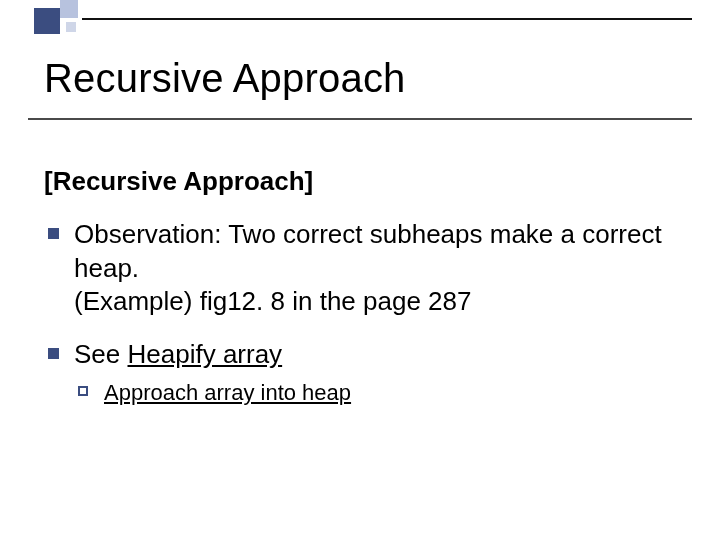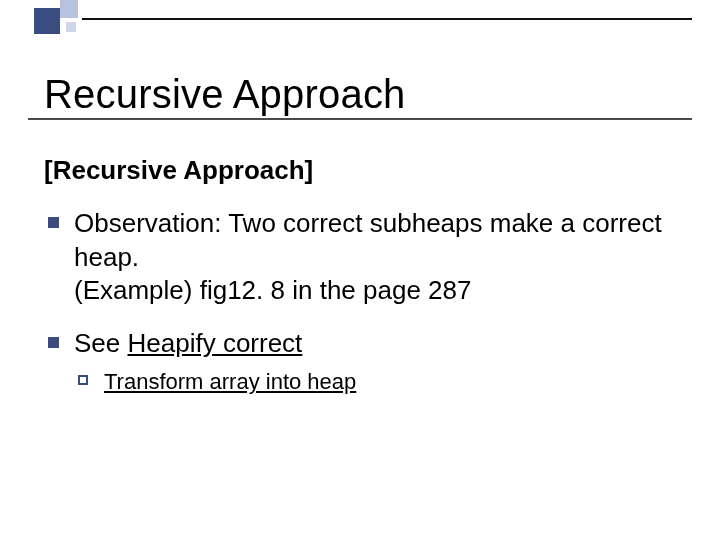--- a/index.html
+++ b/index.html
@@ -52,38 +52,38 @@
   .accent-line {
     position: absolute;
     top: 18px;
     left: 82px;
     height: 2px;
     width: 610px;
     background: #111;
   }
   .title {
     position: absolute;
-    top: 72px;
+    top: 56px;
     left: 44px;
     font-size: 40px;
     font-weight: 400;
     letter-spacing: 0.2px;
     text-align: center;
   }
   .title-underline {
     position: absolute;
     top: 118px;
     left: 28px;
     width: 664px;
     height: 2px;
     background: #4a4a4a;
   }
   .body {
     position: absolute;
-    top: 154px;
+    top: 165px;
     left: 44px;
     width: 636px;
     font-size: 26px;
     line-height: 1.28;
   }
   .subheader {
     font-weight: 700;
     margin-bottom: 4px;
   }
   .lvl1 {
@@ -142,22 +142,22 @@
     <div class="subheader">[Recursive Approach]</div>
 
     <div class="lvl1">
       <span class="sq"></span>
       <span>Observation: Two correct subheaps make a correct heap.</span>
       <span class="paren">(Example) fig12. 8 in the page 287</span>
     </div>
 
     <div class="lvl1">
       <span class="sq"></span>
-      <span>See </span><span class="ul">Heapify correct</span>
+      <span>See </span><span class="ul">Heapify array</span>
     </div>
 
     <div class="lvl2">
       <span class="osq"></span>
-      <span class="ul">Transform array into heap</span>
+      <span class="ul">Approach array into heap</span>
     </div>
   </div>
 
 </div>
 
 </body></html>

